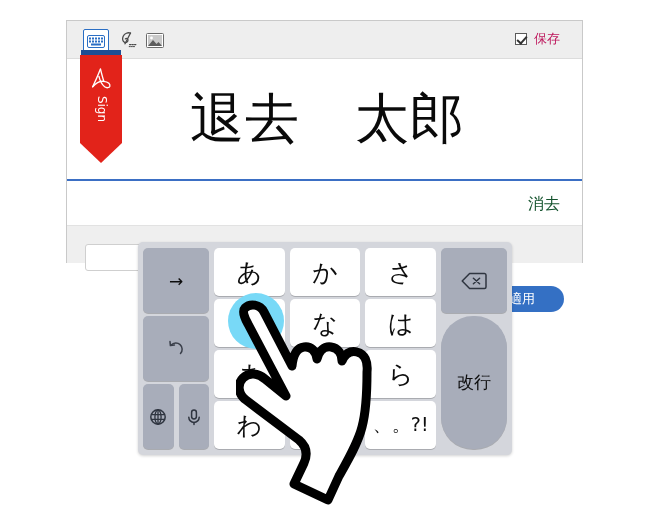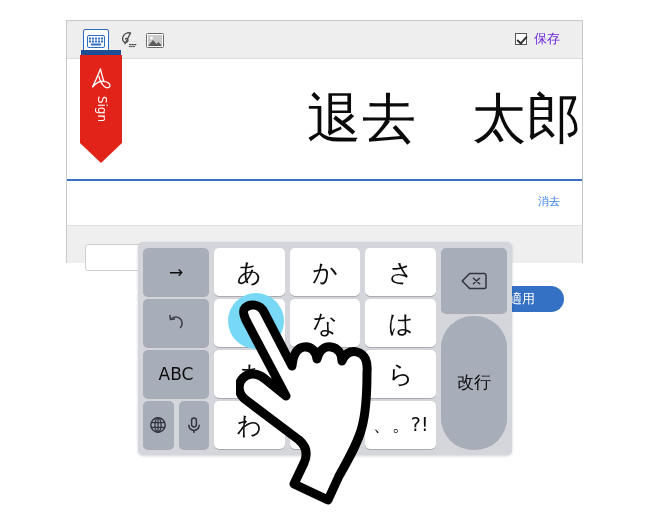--- a/index.html
+++ b/index.html
@@ -74,36 +74,36 @@
     content: "";
     position: absolute;
     left: 3px; top: 0px;
     width: 4px; height: 8px;
     border: solid #333;
     border-width: 0 2px 2px 0;
     transform: rotate(42deg);
   }
   #save-label {
     font-size: 13px;
-    color: #6d28d9;
+    color: #be185d;
     font-family: "DejaVu Sans", sans-serif;
   }
 
   
   #sign-area {
     position: absolute;
     left: 0; top: 38px;
     width: 100%;
     height: 122px;
     background: #ffffff;
     border-bottom: 2px solid #3b6fc4;
     box-sizing: border-box;
     display: flex;
     align-items: center;
-    justify-content: flex-end;
+    justify-content: center;
   }
   #signature-text {
     font-family: "DejaVu Sans", sans-serif;
     font-size: 54px;
     color: #0a0a0a;
     letter-spacing: 1px;
     white-space: pre;
     line-height: 1;
     margin-left: 6px;
   }
@@ -113,22 +113,22 @@
     position: absolute;
     left: 0; top: 162px;
     width: 100%;
     height: 42px;
     background: #ffffff;
     box-sizing: border-box;
   }
   #erase-link {
     position: absolute;
     right: 22px; top: 11px;
-    font-size: 11px;
-    color: #3b82f6;
+    font-size: 16px;
+    color: #14532d;
     font-family: "DejaVu Sans", sans-serif;
     cursor: pointer;
   }
 
   
   #panel-footer {
     position: absolute;
     left: 0; top: 204px;
     width: 100%;
     height: 38px;
@@ -417,23 +417,20 @@
       <div class="key dark">
         <span>→</span>
       </div>
       <div class="key dark">
         <span>
           <svg width="20" height="20" viewBox="0 0 20 20">
             <path d="M14.5 14.5 A6.2 6.2 0 1 0 5.2 6.0" fill="none" stroke="#3a3f4a" stroke-width="1.5" stroke-linecap="round"></path>
             <path d="M4.0 2.6 L4.4 6.6 L8.4 6.0" fill="none" stroke="#3a3f4a" stroke-width="1.5" stroke-linecap="round" stroke-linejoin="round"></path>
           </svg>
         </span>
-      </div>
-      <div class="key dark">
-        <span>ABC</span>
       </div>
       <div class="key splitpair">
         <div class="key dark">
           <span>
             <svg width="20" height="20" viewBox="0 0 20 20">
               <circle cx="10" cy="10" r="7.2" fill="none" stroke="#2f3540" stroke-width="1.5"></circle>
               <ellipse cx="10" cy="10" rx="3.1" ry="7.2" fill="none" stroke="#2f3540" stroke-width="1.3"></ellipse>
               <path d="M3 7.6 H17 M3 12.4 H17 M10 2.8 V17.2" stroke="#2f3540" stroke-width="1.3"></path>
             </svg>
           </span>

